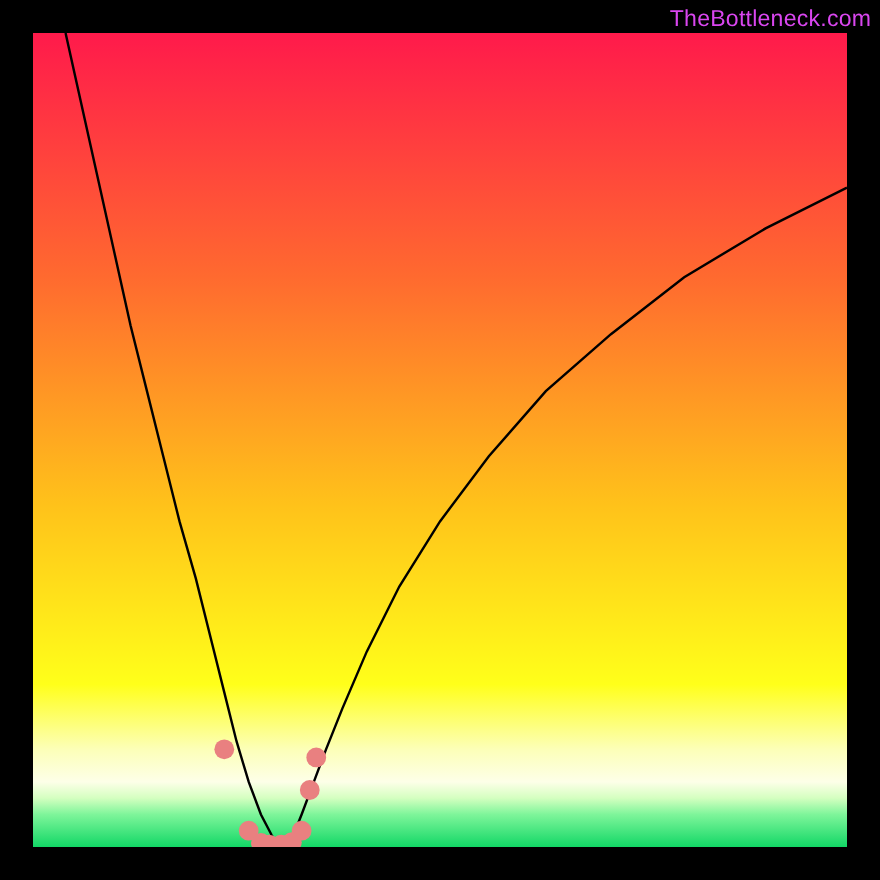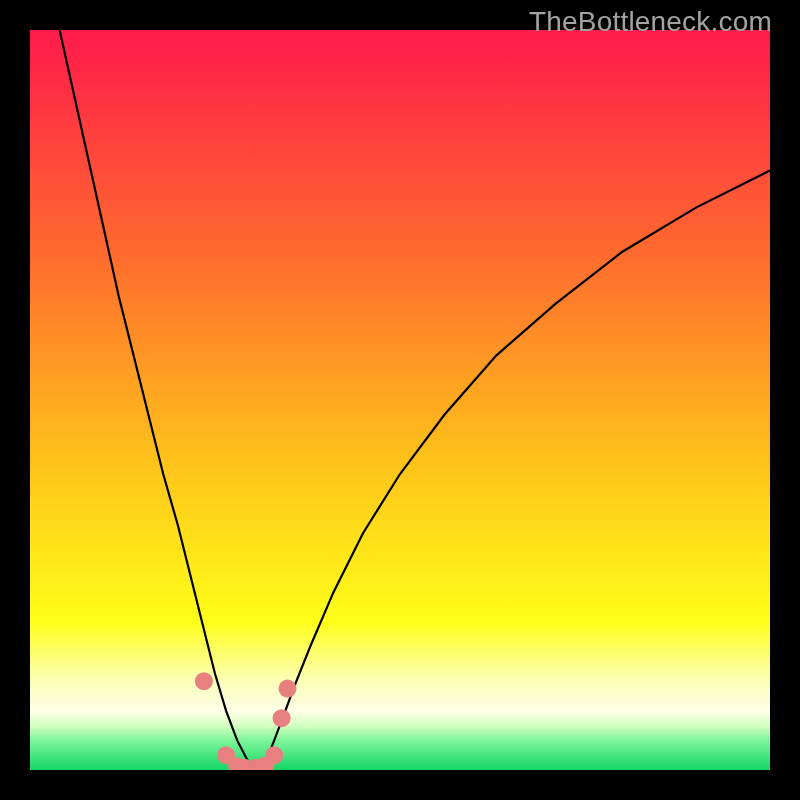--- a/index.html
+++ b/index.html
@@ -22,23 +22,23 @@
   .plot-area {
     position: absolute;
     left: 0;
     top: 0;
     width: 740px;
     height: 740px;
   }
   .watermark {
     position: absolute;
     top: 6px;
-    right: 28px;
-    color: #a3a3a3;
-    font-size: 28px;
+    right: 8px;
+    color: #d946ef;
+    font-size: 21px;
     font-weight: 500;
     letter-spacing: 0.2px;
     user-select: none;
   }
   svg { display: block; }
 </style>
 </head>
 <body>
 
 <div class="frame">

